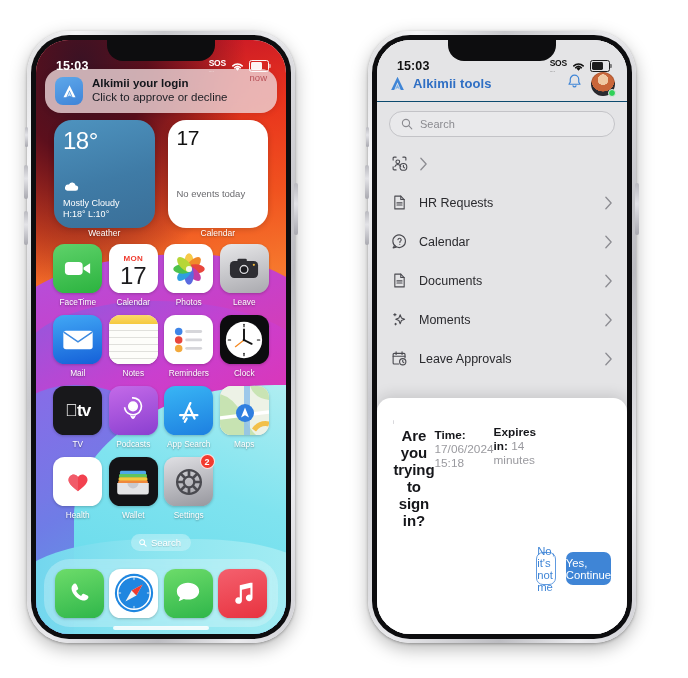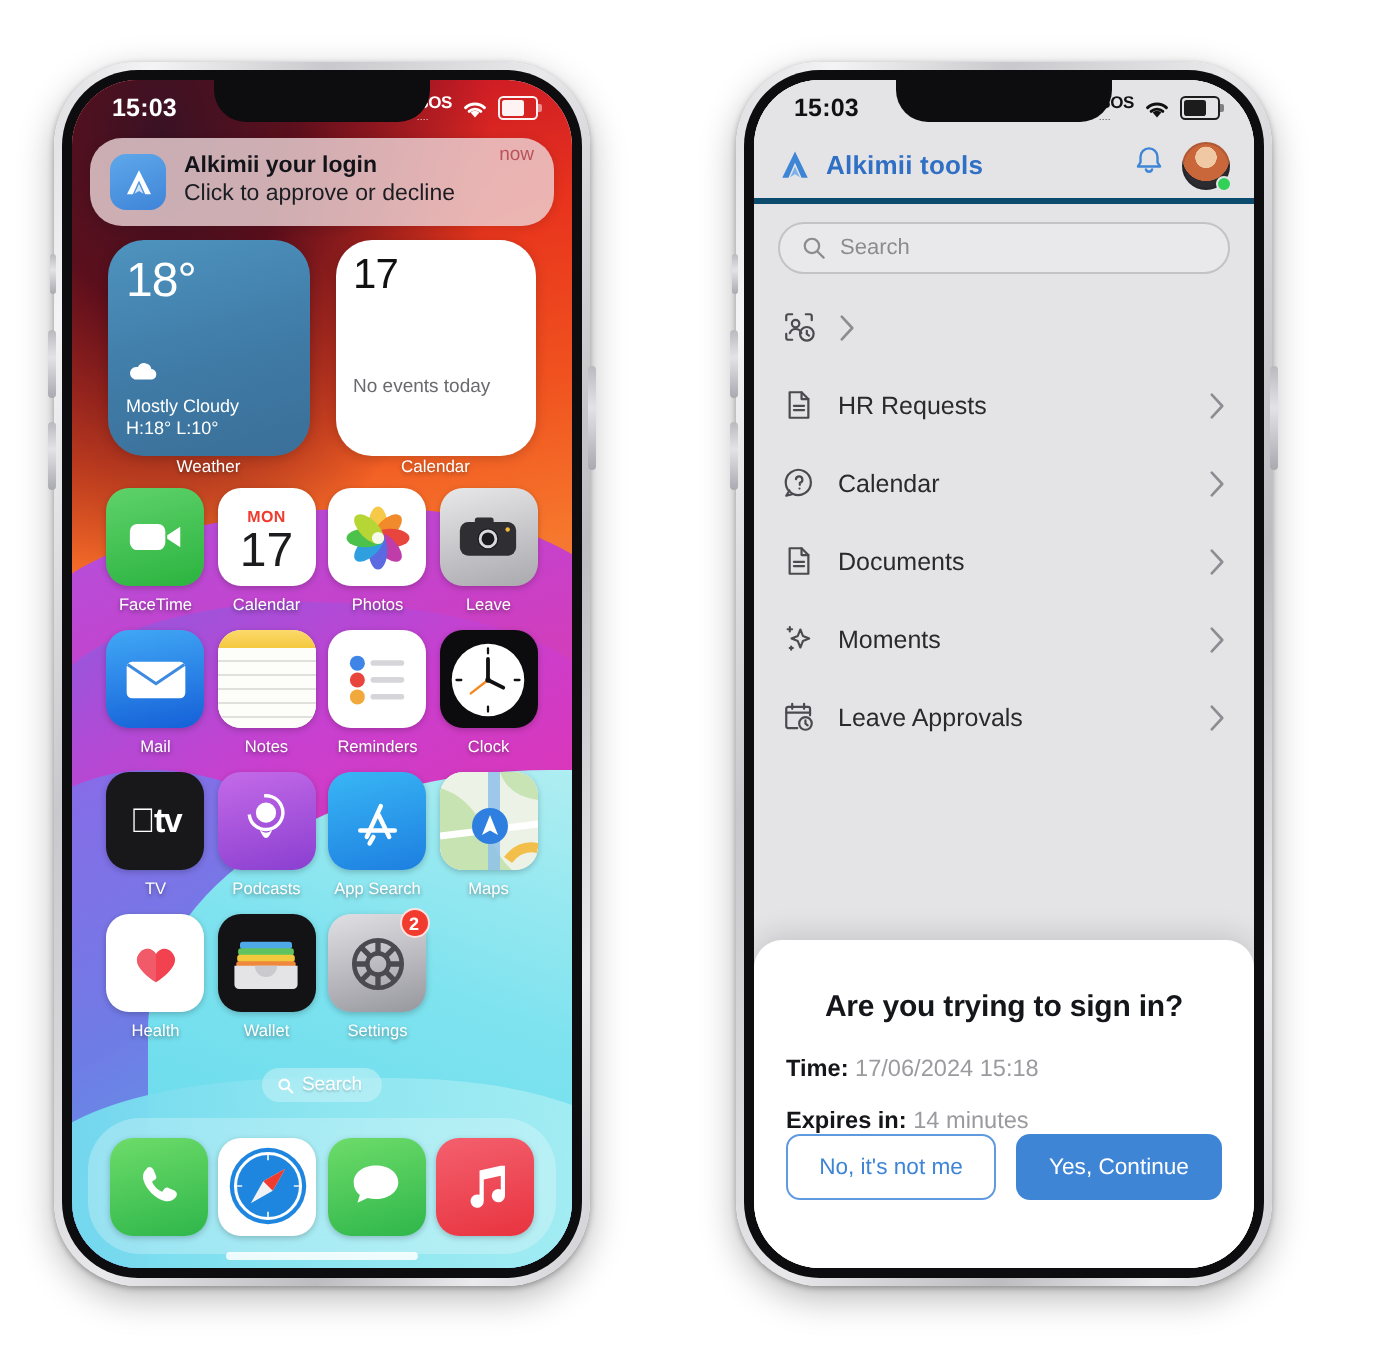--- a/index.html
+++ b/index.html
@@ -46,21 +46,21 @@
 
   
   .notch{
     position:absolute;left:50%;transform:translateX(-50%);
     top:-1px;width:108px;height:22px;
     background:#0d0d0f;border-radius:0 0 16px 16px;z-index:40;
   }
 
   
   .statusbar{
-    position:absolute;top:0;left:0;right:0;height:26px;z-index:30;
+    position:absolute;top:12px;left:0;right:0;height:26px;z-index:30;
     display:flex;align-items:center;justify-content:space-between;
     padding:2px 17px 0 20px;box-sizing:border-box;
     font-size:12.5px;font-weight:bold;letter-spacing:.1px;
   }
   .sb-right{display:flex;align-items:center;gap:4px;}
   .sos{font-size:8.5px;font-weight:bold;letter-spacing:-.2px;line-height:1;}
   .sos-dots{font-size:3.2px;letter-spacing:.6px;display:block;margin-top:1px;opacity:.85;}
   .wifi{display:block;}
   .batt{
     width:18px;height:9.5px;border-radius:2.6px;border:1px solid currentColor;
@@ -150,21 +150,21 @@
     background:rgba(255,255,255,.26);backdrop-filter:blur(14px);border-radius:26px;
     display:flex;align-items:center;justify-content:space-around;padding:0 8px;box-sizing:border-box;}
   .dock .app-ico{width:49px;height:49px;}
   .home-ind{position:absolute;left:50%;transform:translateX(-50%);bottom:4px;width:96px;height:4px;border-radius:3px;background:rgba(255,255,255,.85);z-index:12;}
   .home-ind.dark{background:rgba(0,0,0,.8);}
 
   
   .appscreen{position:absolute;inset:0;background:#e4e4e6;display:flex;flex-direction:column;}
   .app-statusarea{height:26px;flex:0 0 26px;background:#e4e4e6;}
   .app-header{height:36px;flex:0 0 36px;background:#e4e4e6;display:flex;align-items:center;
-    padding:0 12px;box-sizing:border-box;border-bottom:3px solid #0c4a6e;gap:8px;}
+    padding:0 12px;box-sizing:border-box;border-bottom:1px solid #0c4a6e;gap:8px;}
   .brand{display:flex;align-items:center;gap:7px;flex:1;}
   .brand-name{font-size:13px;font-weight:600;color:#2f6fc4;letter-spacing:.1px;}
   .bell{color:#3f85d6;}
   .avatar{width:24px;height:24px;border-radius:50%;position:relative;overflow:visible;flex:0 0 24px;}
   .avatar .ring{width:24px;height:24px;border-radius:50%;overflow:hidden;
     background:radial-gradient(circle at 50% 32%, #f0c9a4 0 26%, #c9663a 27% 58%, #2b2b30 59% 100%);
     box-shadow:inset 0 0 0 1px rgba(0,0,0,.12);}
   .avatar .dot{position:absolute;right:-1px;bottom:-1px;width:8px;height:8px;border-radius:50%;
     background:#31d158;border:1.5px solid #e4e4e6;box-sizing:border-box;}
 
@@ -172,25 +172,25 @@
   .searchbox{height:26px;border:1px solid #c3c3c7;border-radius:13px;background:#e9e9eb;
     display:flex;align-items:center;gap:7px;padding:0 11px;box-sizing:border-box;}
   .searchbox span{font-size:11px;color:#8b8b90;}
 
   .menulist{flex:1;overflow:hidden;padding:0 0 0 0;}
   .menurow{height:39px;display:flex;align-items:center;padding:0 14px 0 14px;box-sizing:border-box;gap:11px;}
   .menurow .lab{flex:1;font-size:12.5px;color:#2a2a2e;}
   .chev{color:#8c8c92;}
 
   .sheet{
-    position:absolute;left:0;right:0;bottom:0;height:164px;z-index:20;
+    position:absolute;left:0;right:0;bottom:0;height:236px;z-index:20;
     background:#fff;border-radius:14px 14px 0 0;
     box-shadow:0 -3px 14px rgba(0,0,0,.13);
-    padding:4px 16px;box-sizing:border-box;
-    display:flex;flex-direction:column;
+    padding:15px 16px;box-sizing:border-box;
+    display:flex;
   }
   .grabber{width:34px;height:4px;border-radius:3px;background:#d9d9dd;margin:7px auto 0;}
   .sheet-title{font-size:15px;font-weight:bold;color:#15161a;text-align:center;margin-top:14px;letter-spacing:-.1px;}
   .kv{margin-top:15px;font-size:11.8px;color:#9a9a9f;}
   .kv b{color:#15161a;font-weight:bold;}
   .kv.second{margin-top:12px;}
   .sheet-actions{display:flex;gap:10px;margin-top:auto;margin-bottom:34px;}
   .btn{flex:1;height:33px;border-radius:7px;display:flex;align-items:center;justify-content:center;
     font-size:11.3px;box-sizing:border-box;cursor:pointer;}
   .btn-ghost{background:#fff;border:1px solid #5f9ae0;color:#3f85d6;}

